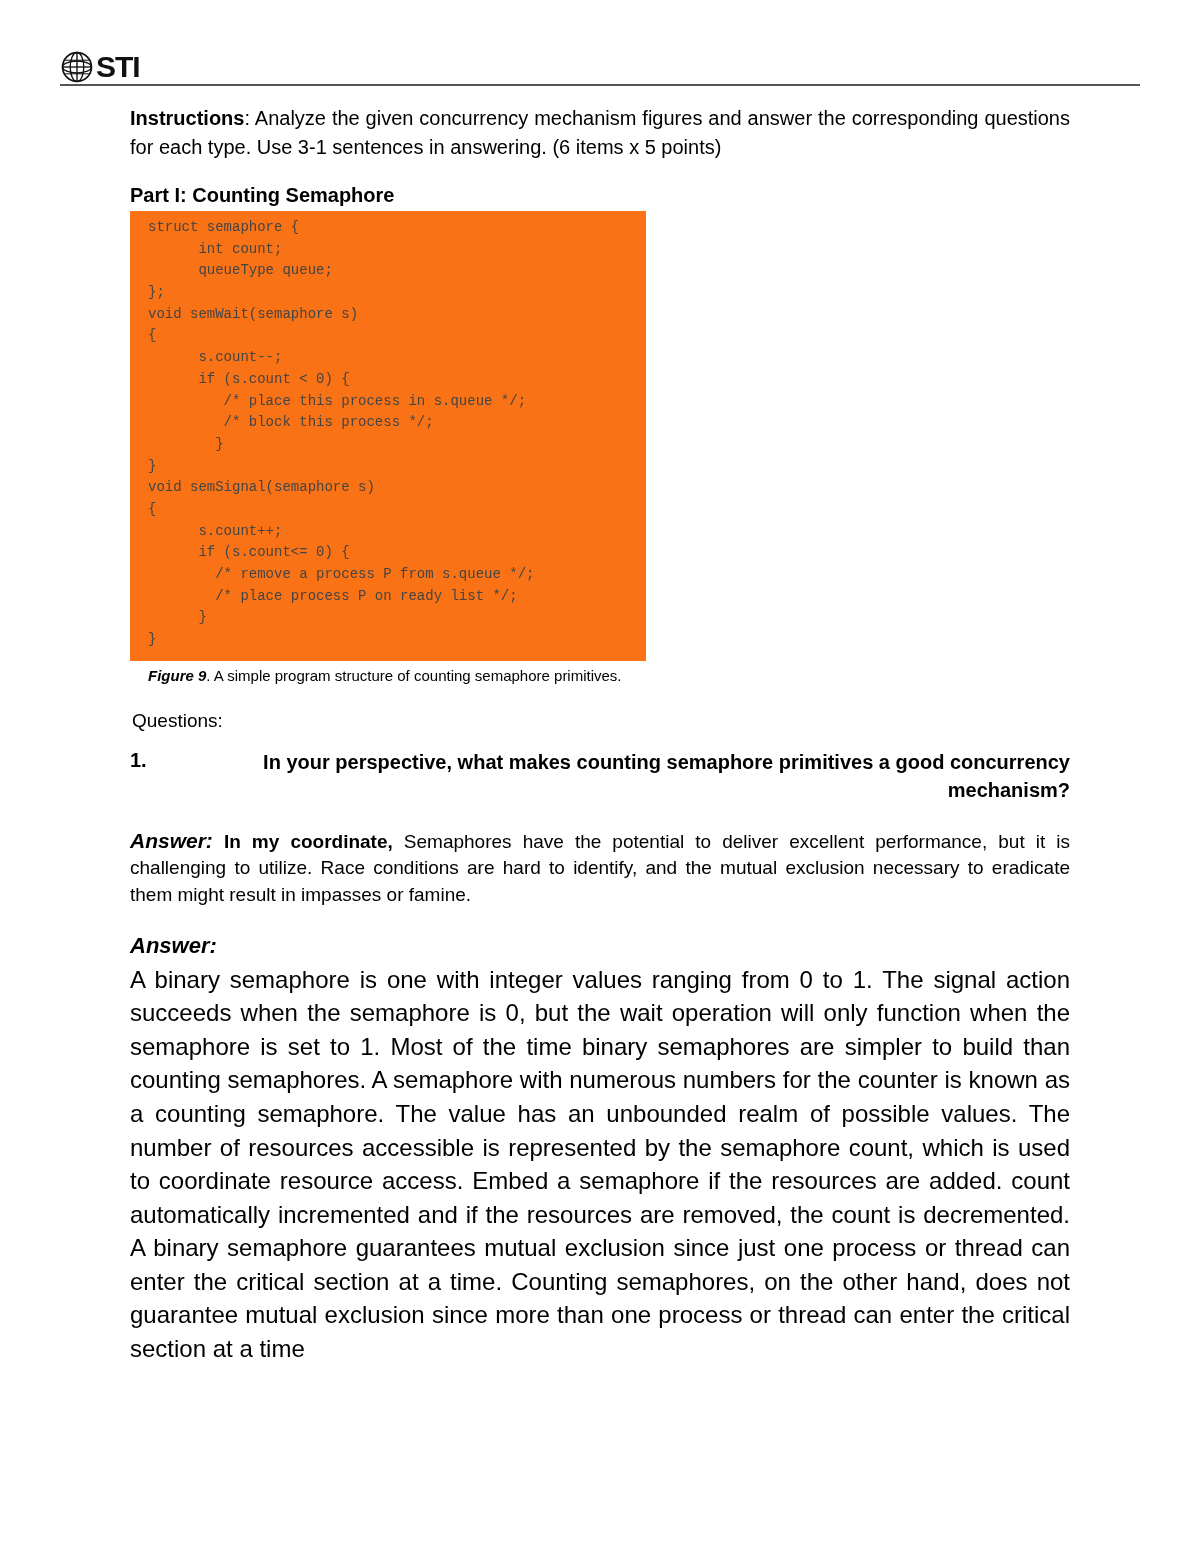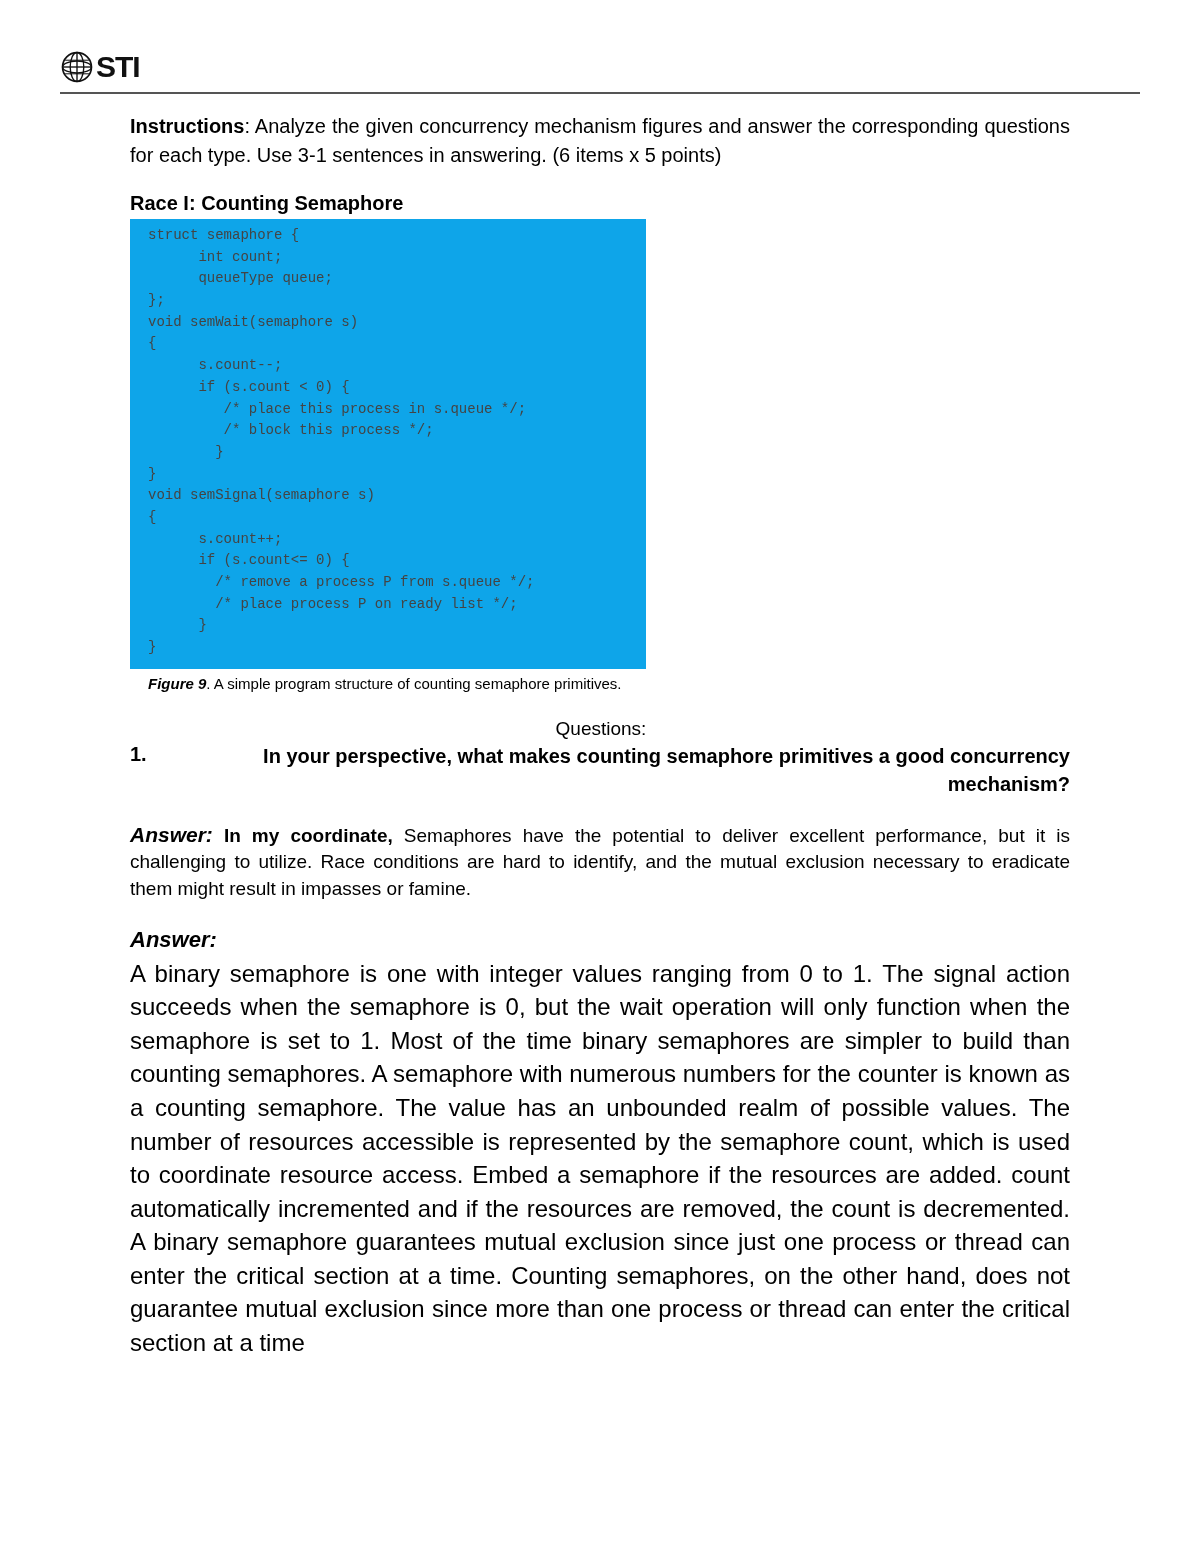--- a/index.html
+++ b/index.html
@@ -10,21 +10,21 @@
     color: #000;
     width: 1200px;
   }
   .page {
     padding: 50px 60px 60px 60px;
   }
   .header-bar {
     display: flex;
     align-items: center;
     border-bottom: 2px solid #555;
-    padding-bottom: 8px;
+    padding-bottom: 0;
     margin-bottom: 18px;
   }
   .sti-logo {
     display: flex;
     align-items: center;
   }
   .sti-globe {
     width: 34px;
     height: 34px;
     margin-right: 2px;
@@ -46,21 +46,21 @@
   }
   .instructions .label {
     font-weight: bold;
   }
   .part-title {
     font-size: 20px;
     font-weight: bold;
     margin-bottom: 4px;
   }
   .code-figure {
-    background: #0ea5e9;
+    background: #f97316;
     font-family: "Courier New", monospace;
     font-size: 14px;
     color: #444;
     line-height: 1.55;
     padding: 6px 18px 10px 18px;
     width: 480px;
     white-space: pre;
     filter: blur(0.3px);
   }
   .figure-caption {
@@ -68,23 +68,22 @@
     margin-top: 6px;
     margin-bottom: 26px;
     padding-left: 18px;
   }
   .figure-caption .fig-label {
     font-weight: bold;
     font-style: italic;
   }
   .q-intro {
     font-size: 19px;
-    margin-bottom: 0;
+    margin-bottom: 14px;
     padding-left: 2px;
-    text-align: center;
   }
   .question-block {
     font-size: 20px;
     font-weight: bold;
     margin-bottom: 22px;
     line-height: 1.4;
   }
   .question-num {
     display: inline-block;
     width: 26px;
@@ -153,21 +152,21 @@
       <span class="sti-text">STI</span>
     </div>
   </div>
 
   <div class="content">
 
     <div class="instructions">
       <span class="label">Instructions</span><span>: Analyze the given concurrency mechanism figures and answer the corresponding questions for each type. Use 3-1 sentences in answering. (6 items x 5 points)</span>
     </div>
 
-    <div class="part-title">Race I: Counting Semaphore</div>
+    <div class="part-title">Part I: Counting Semaphore</div>
 
     <div class="code-figure">struct semaphore {
       int count;
       queueType queue;
 };
 void semWait(semaphore s)
 {
       s.count--;
       if (s.count &lt; 0) {
          /* place this process in s.queue */;

